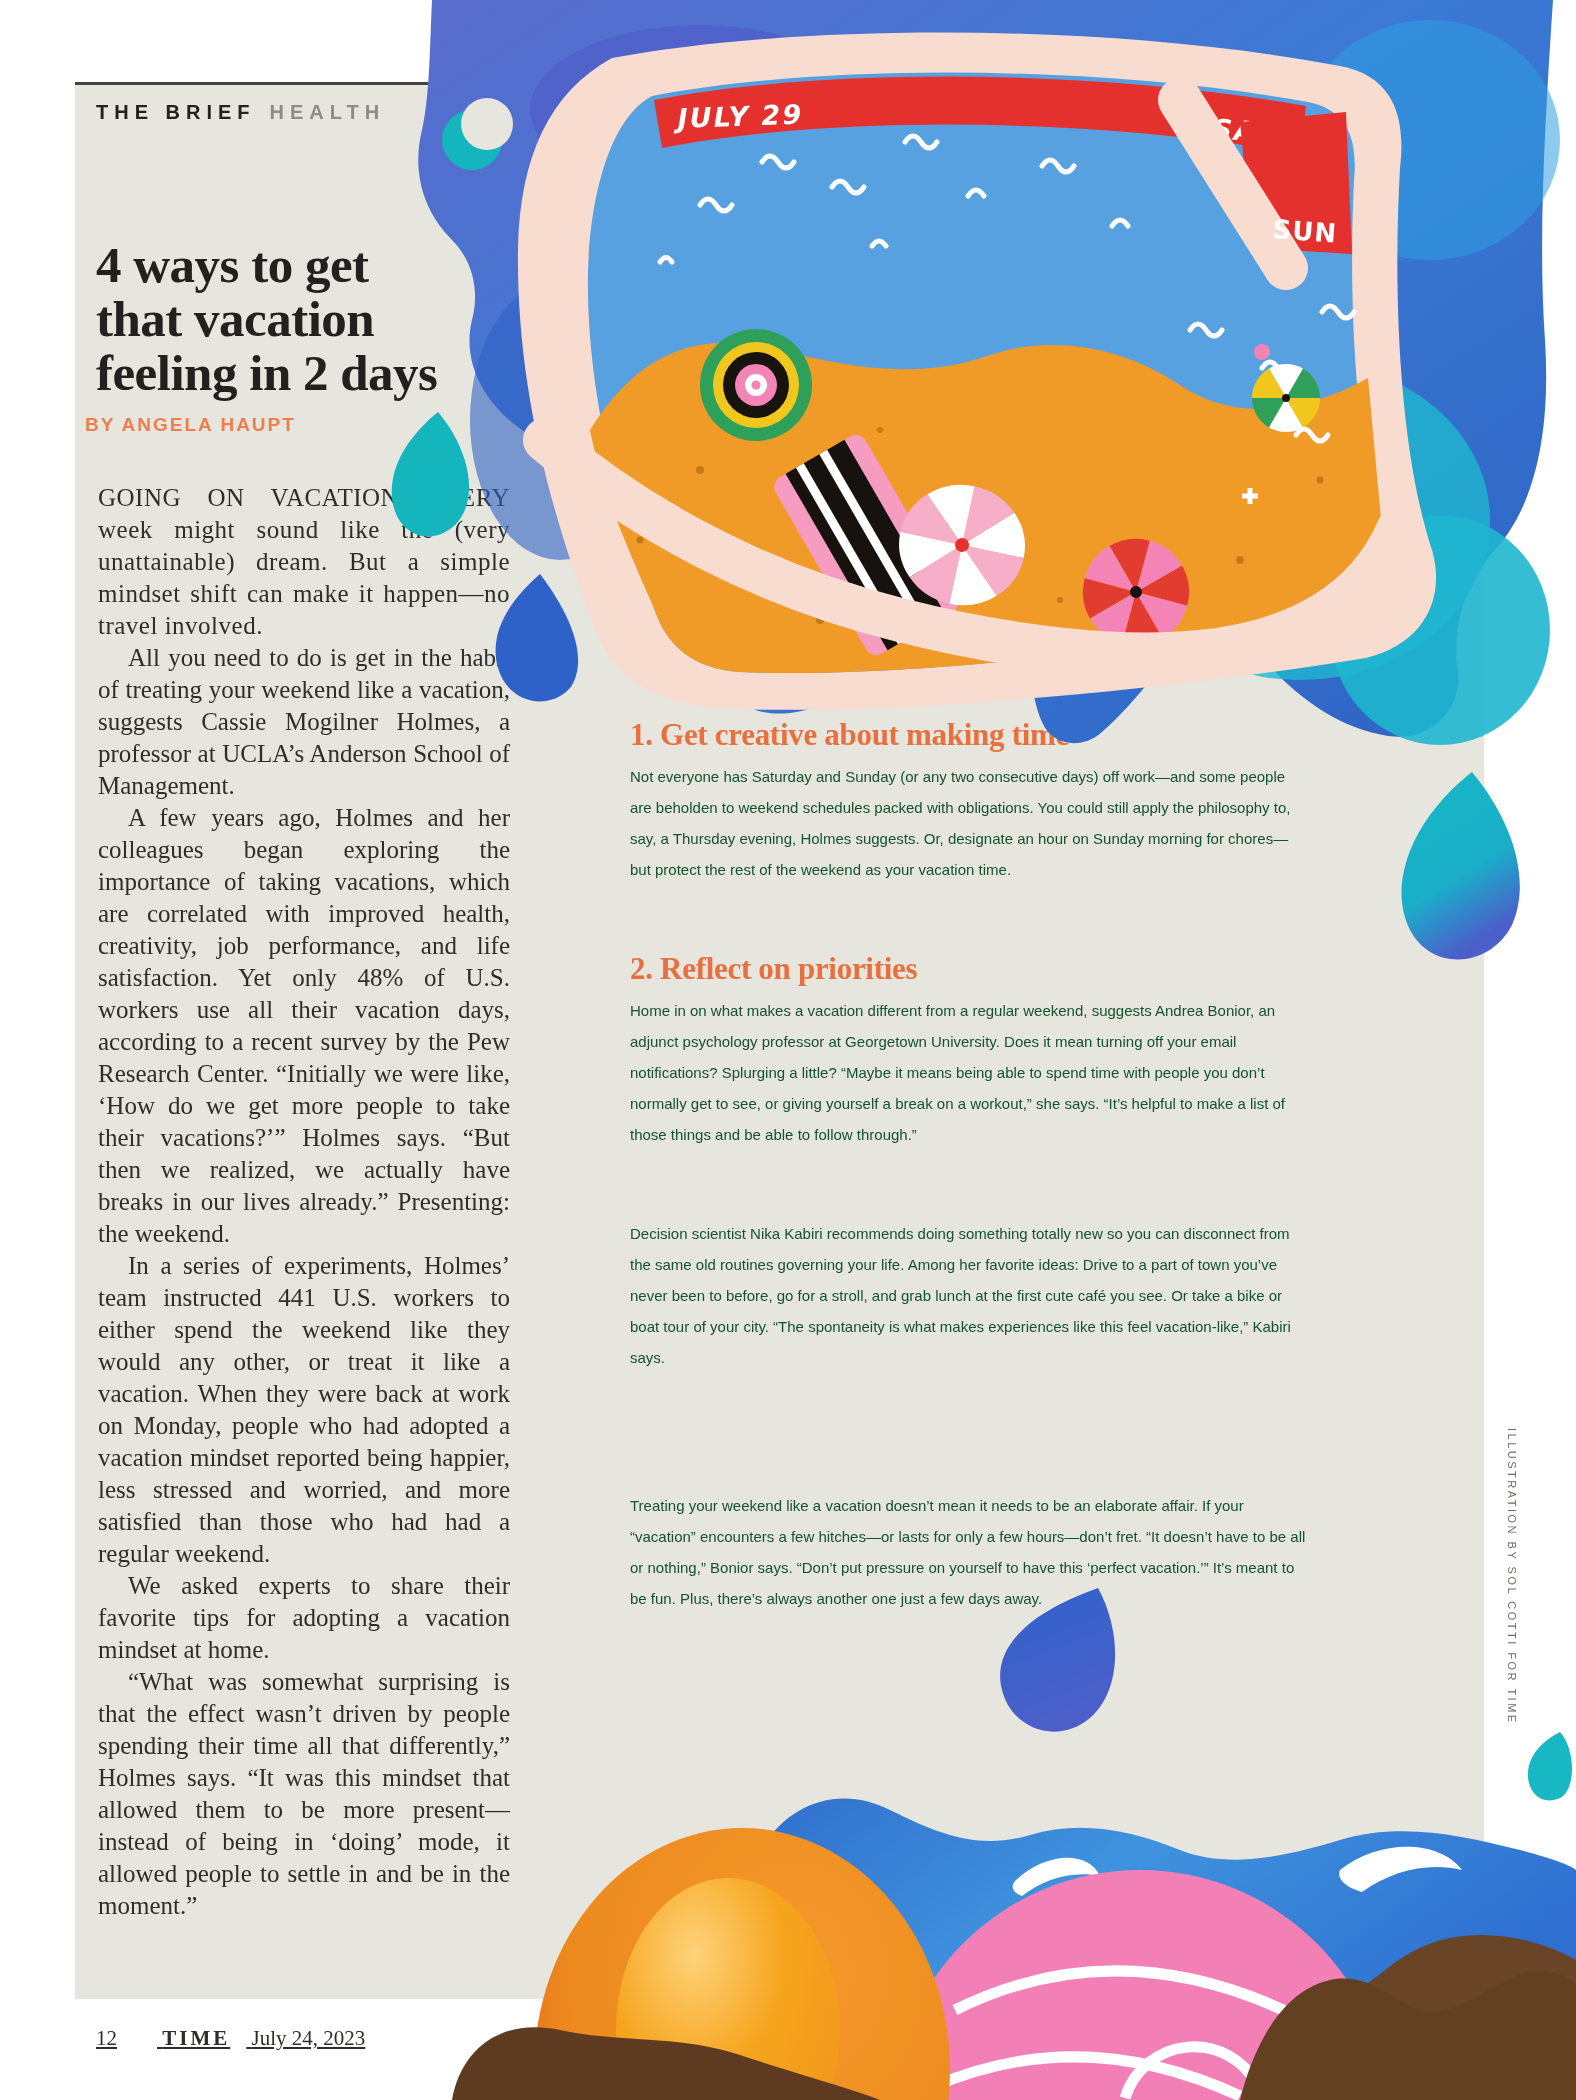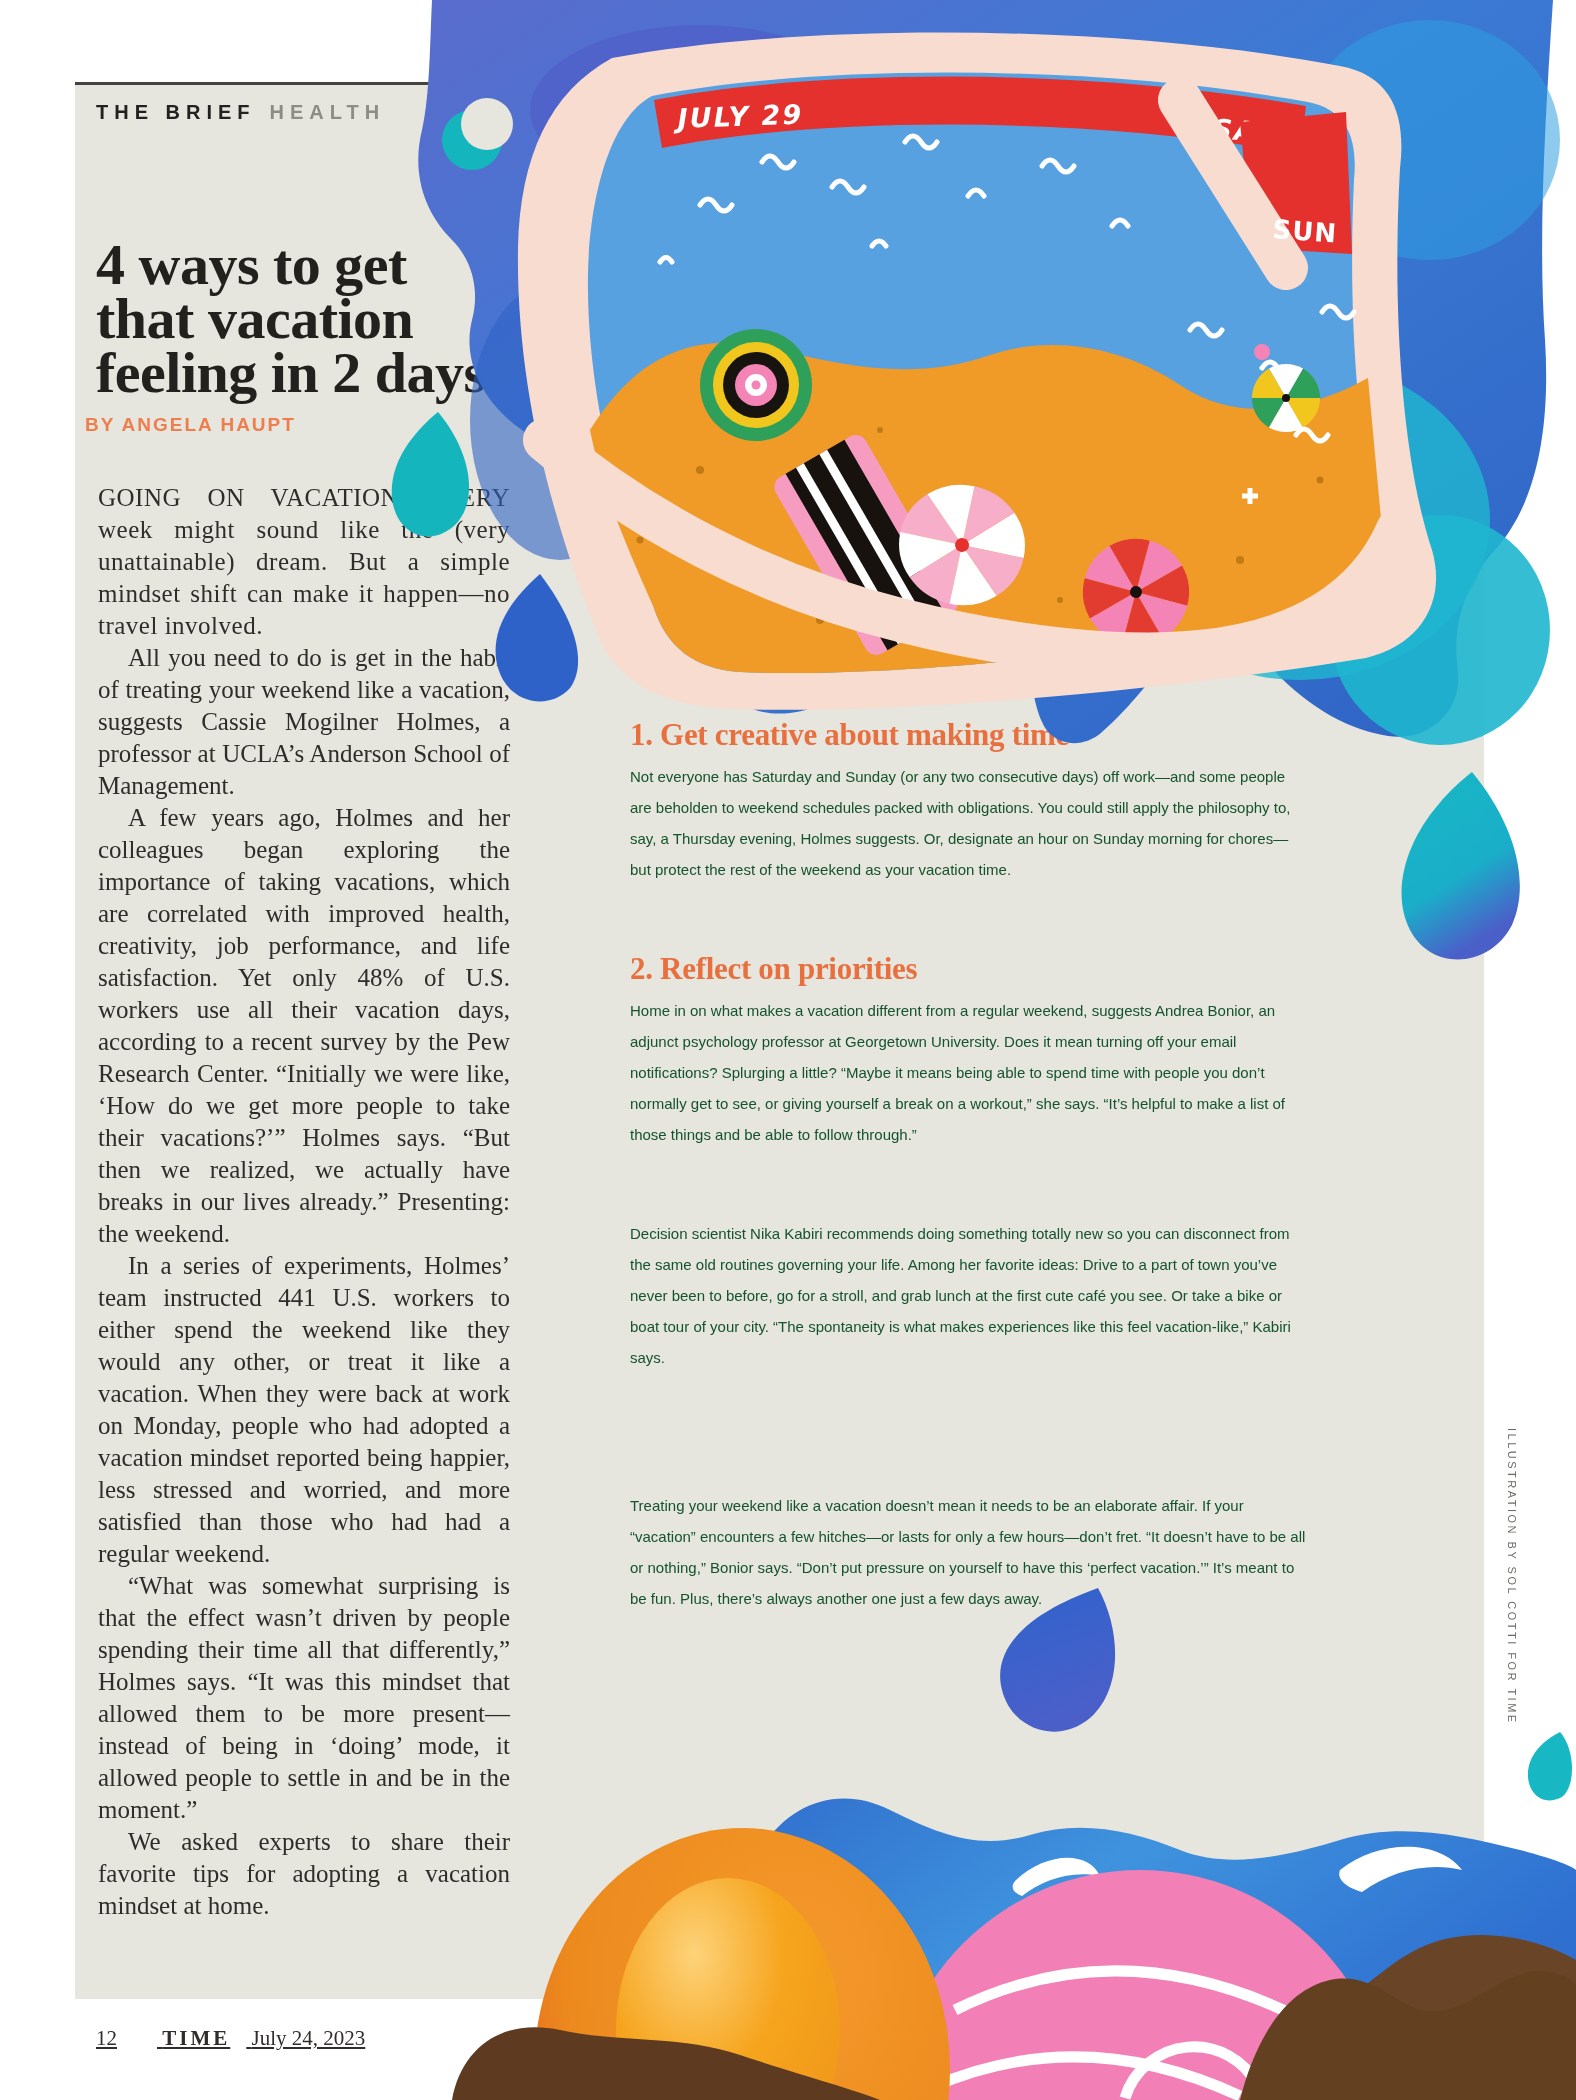--- a/index.html
+++ b/index.html
@@ -5,21 +5,21 @@
   html,body{margin:0;padding:0;background:#ffffff;}
   .page{position:relative;width:1576px;height:2100px;background:#ffffff;overflow:hidden;
         font-family:"Liberation Serif", serif;}
   .panel{position:absolute;left:75px;top:82px;width:1409px;height:1914px;background:#e6e5de;
          border-top:3px solid #45433f;z-index:0;}
   .illus{position:absolute;z-index:3;pointer-events:none;}
   .txt{position:absolute;z-index:2;}
   .kicker{left:96px;top:101px;font-family:"Liberation Sans",sans-serif;font-weight:bold;
           font-size:20px;letter-spacing:6px;color:#232220;}
   .kicker .section{color:#8d8d87;margin-left:14px;}
-  .headline{left:96px;top:238px;width:430px;font-weight:bold;font-size:58px;line-height:54px;
+  .headline{left:96px;top:238px;width:430px;font-weight:bold;font-size:51px;line-height:54px;
             color:#22211e;letter-spacing:-0.5px;}
   .byline{left:85px;top:414px;font-family:"Liberation Sans",sans-serif;font-weight:bold;
           font-size:19px;letter-spacing:2px;color:#ee7e4e;}
   .col-left{left:98px;top:482px;width:412px;font-size:25px;line-height:32px;color:#2e2d2a;
             text-align:justify;}
   .col-left p{margin:0;}
   .col-left p + p{text-indent:30px;}
   .lead-caps{letter-spacing:0.5px;}
   .tip{left:630px;width:676px;}
   .tip h2{margin:0 0 9px 0;font-size:31px;line-height:34px;font-weight:bold;color:#e8703f;
@@ -208,22 +208,22 @@
     <span>feeling in 2 days</span>
   </h1>
 
   <div class="txt byline">BY ANGELA HAUPT</div>
 
   <div class="txt col-left">
     <p class="lead-caps">GOING ON VACATION EVERY week might sound like the (very unattainable) dream. But a simple mindset shift can make it happen—no travel involved.</p>
     <p>All you need to do is get in the habit of treating your weekend like a vacation, suggests Cassie Mogilner Holmes, a professor at UCLA’s Anderson School of Management.</p>
     <p>A few years ago, Holmes and her colleagues began exploring the importance of taking vacations, which are correlated with improved health, creativity, job performance, and life satisfaction. Yet only 48% of U.S. workers use all their vacation days, according to a recent survey by the Pew Research Center. “Initially we were like, ‘How do we get more people to take their vacations?’” Holmes says. “But then we realized, we actually have breaks in our lives already.” Presenting: the weekend.</p>
     <p>In a series of experiments, Holmes’ team instructed 441 U.S. workers to either spend the weekend like they would any other, or treat it like a vacation. When they were back at work on Monday, people who had adopted a vacation mindset reported being happier, less stressed and worried, and more satisfied than those who had had a regular weekend.</p>
+    <p>We asked experts to share their favorite tips for adopting a vacation mindset at home.</p>
     <p>“What was somewhat surprising is that the effect wasn’t driven by people spending their time all that differently,” Holmes says. “It was this mindset that allowed them to be more present—instead of being in ‘doing’ mode, it allowed people to settle in and be in the moment.”</p>
-    <p>We asked experts to share their favorite tips for adopting a vacation mindset at home.</p>
   </div>
 
   <section class="txt tip" style="top:718px;">
     <h2>1. Get creative about making time</h2>
     <div class="body">Not everyone has Saturday and Sunday (or any two consecutive days) off work—and some people are beholden to weekend schedules packed with obligations. You could still apply the philosophy to, say, a Thursday evening, Holmes suggests. Or, designate an hour on Sunday morning for chores—but protect the rest of the weekend as your vacation time.</div>
   </section>
 
   <section class="txt tip" style="top:952px;">
     <h2>2. Reflect on priorities</h2>
     <div class="body">Home in on what makes a vacation different from a regular weekend, suggests Andrea Bonior, an adjunct psychology professor at Georgetown University. Does it mean turning off your email notifications? Splurging a little? “Maybe it means being able to spend time with people you don’t normally get to see, or giving yourself a break on a workout,” she says. “It’s helpful to make a list of those things and be able to follow through.”</div>

